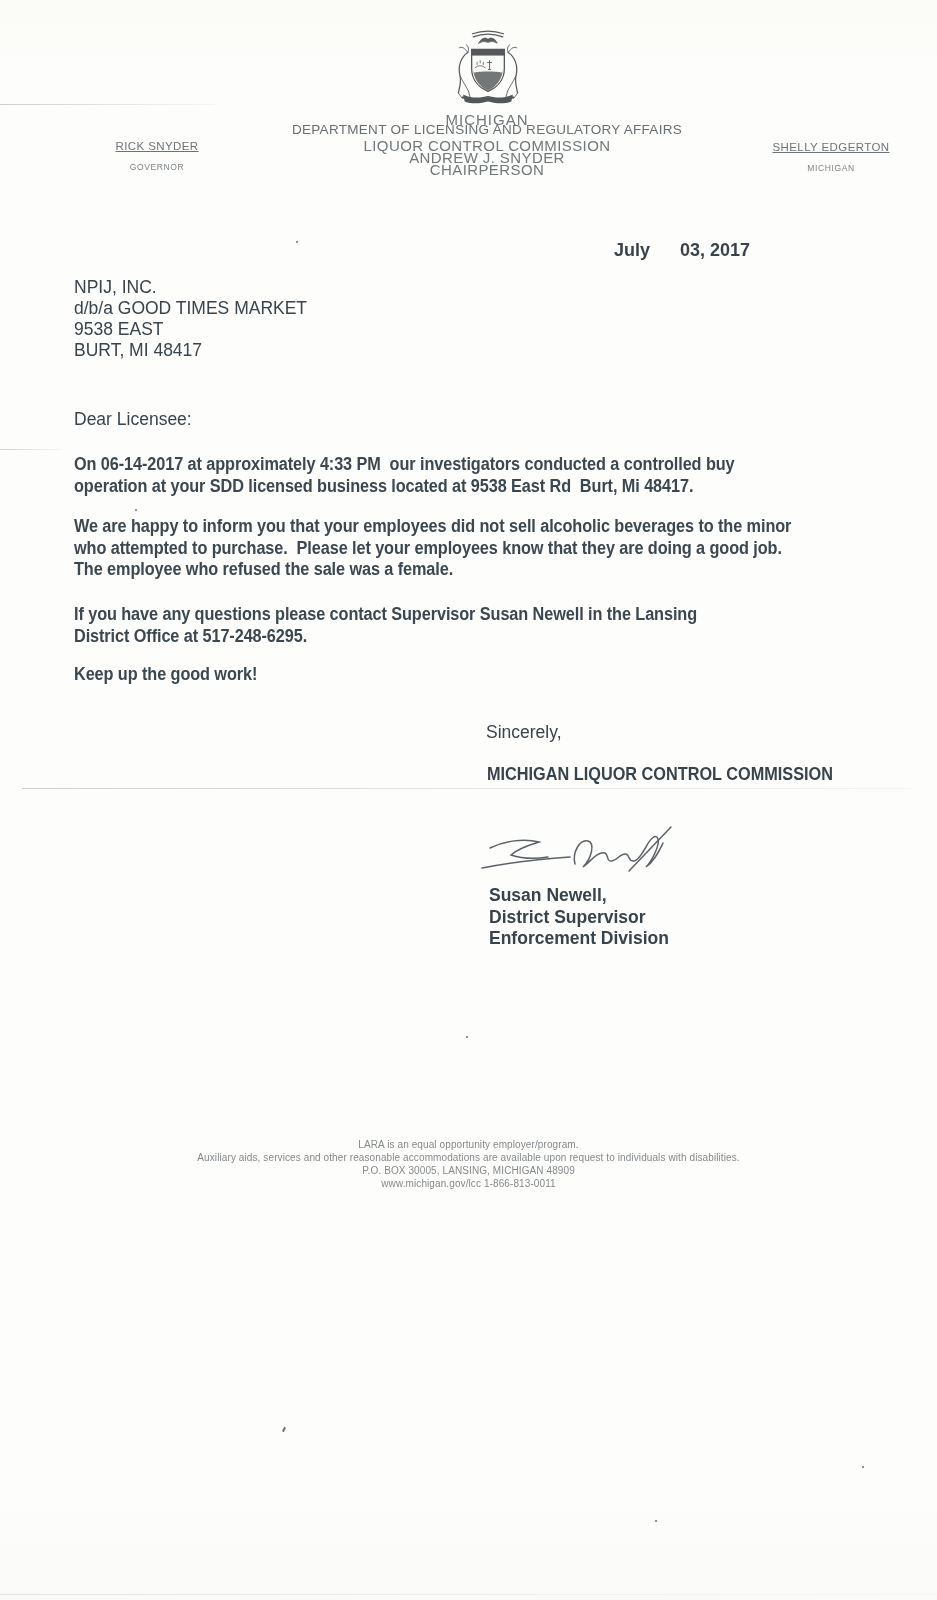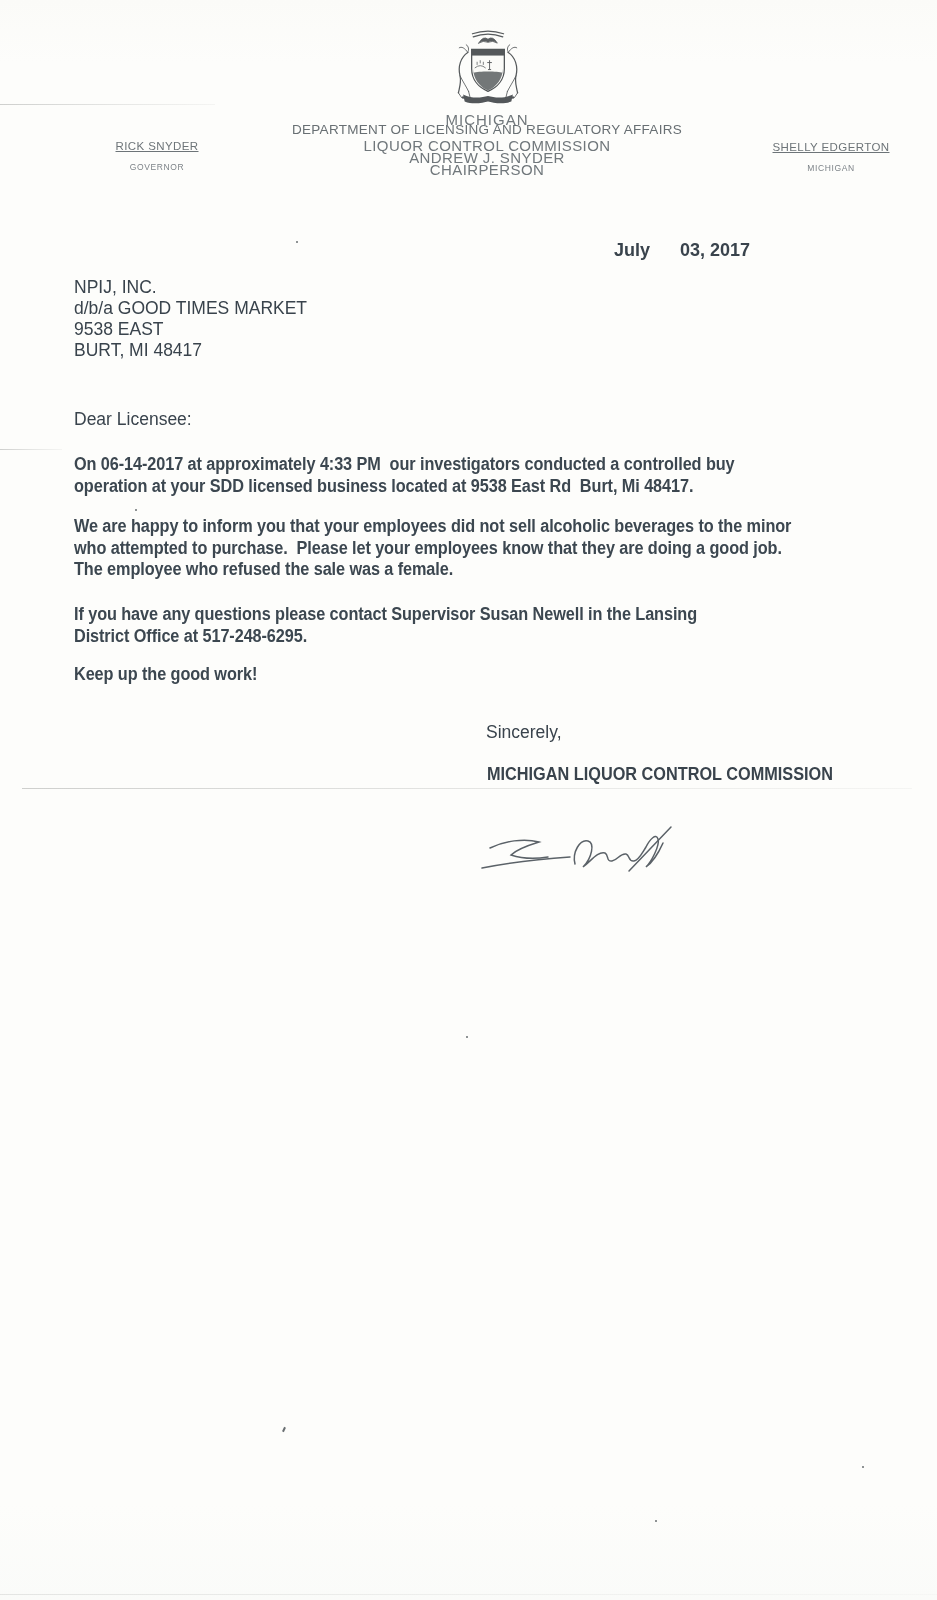--- a/index.html
+++ b/index.html
@@ -125,21 +125,28 @@
     <svg viewBox="0 0 205 64" width="205" height="64" aria-hidden="true">
       <g fill="none" stroke="#5b6268" stroke-width="1.5" stroke-linecap="round">
         <path d="M12,30 C26,23 46,20 61,24 C48,28 37,33 33,37 C45,41 58,41 70,39"></path>
         <path d="M4,50 C30,45 62,41 92,39"></path>
         <path d="M97,46 C94,34 102,21 110,23 C117,25 114,40 105,49 C113,43 120,33 127,35 C131,37 128,44 134,43 C140,42 142,35 148,36 C152,37 150,44 156,43 C161,42 164,35 168,29 C172,21 178,15 180,21 C182,28 173,44 168,49 C174,45 181,34 185,25"></path>
         <path d="M151,53 L193,9"></path>
       </g>
     </svg>
   </div>
 
+  <div class="abs signer" style="left:489px;top:885px;">Susan Newell,
+District Supervisor
+Enforcement Division</div>
 
+  <div class="abs footer" style="left:0;top:1138px;">LARA is an equal opportunity employer/program.
+Auxiliary aids, services and other reasonable accommodations are available upon request to individuals with disabilities.
+P.O. BOX 30005, LANSING, MICHIGAN 48909
+www.michigan.gov/lcc 1-866-813-0011</div>
 
   <div class="fold" style="left:0;top:104px;width:215px;"></div>
   <div class="fold" style="left:0;top:449px;width:62px;"></div>
   <div class="fold" style="left:22px;top:788px;width:890px;"></div>
   <div class="fold" style="left:0;top:1594px;width:937px;opacity:.5;"></div>
   <div class="speck" style="left:296px;top:241px;width:2px;height:2px;"></div>
   <div class="speck" style="left:135px;top:509px;width:2px;height:2px;"></div>
   <div class="speck" style="left:466px;top:1036px;width:2px;height:2px;"></div>
   <div class="speck" style="left:283px;top:1427px;width:2px;height:5px;transform:rotate(25deg);border-radius:0;"></div>
   <div class="speck" style="left:655px;top:1520px;width:2px;height:2px;"></div>

